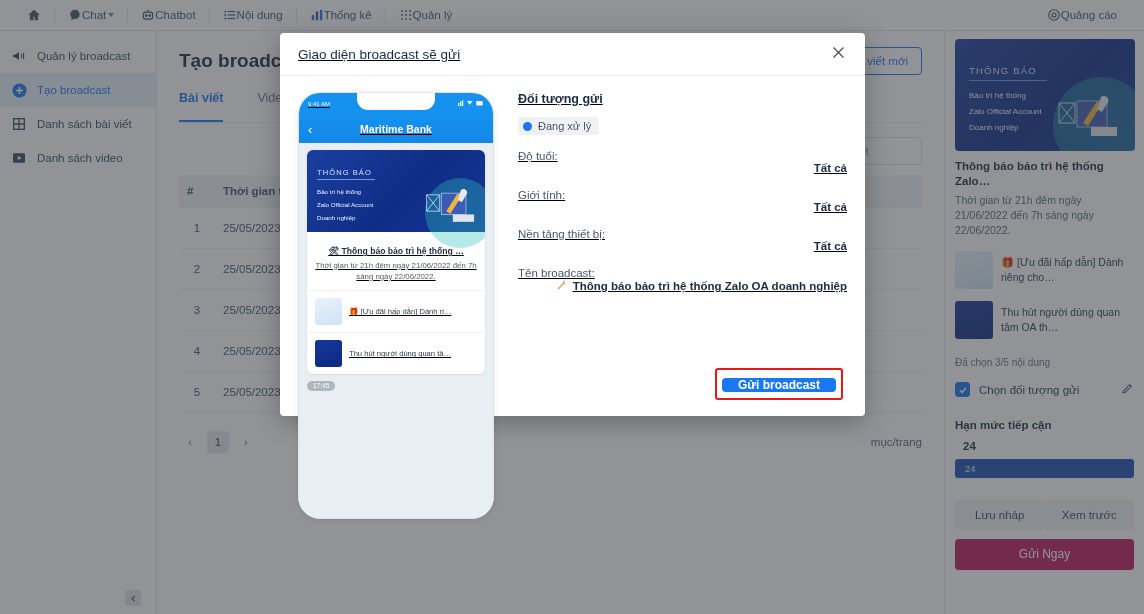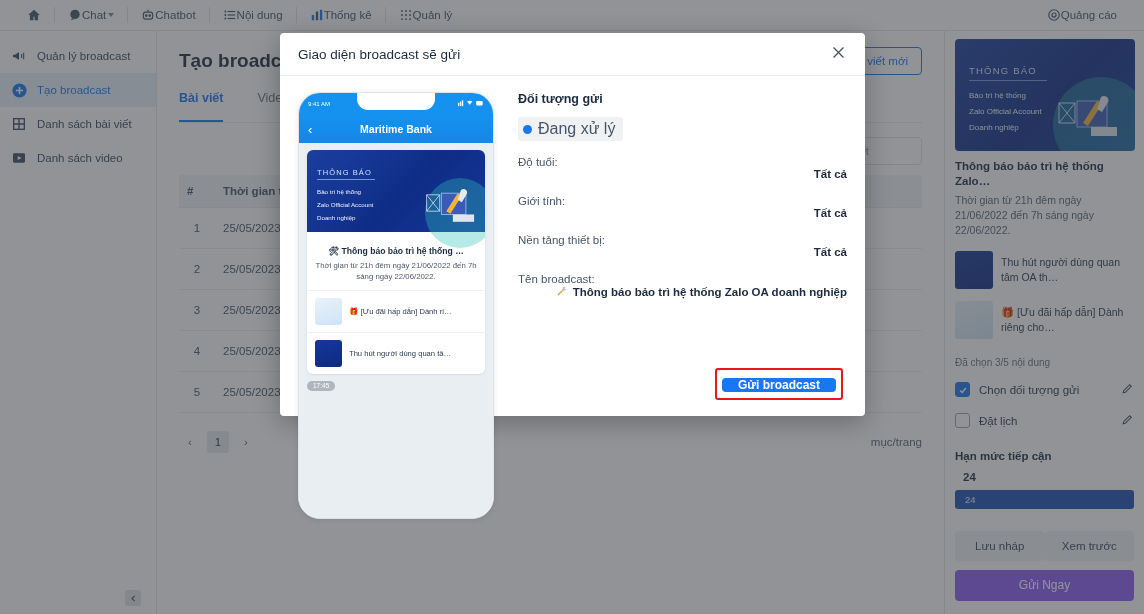--- a/index.html
+++ b/index.html
@@ -115,29 +115,29 @@
     margin-top: 7px; height: 19px; border-radius: 3px; background: #1a4fb5;
     border: 1px solid #12399010; display: flex; align-items: center; padding-left: 9px;
     color: #e9f0ff; font-size: 9.5px;
   }
   .rp-btns { display: flex; margin-top: 22px; }
   .btn-grey {
     flex: 1; height: 30px; background: #f0f2f5; border: none; border-radius: 4px;
     font-size: 11.5px; color: #3b4a5e; cursor: pointer; font-family: "Liberation Sans", sans-serif;
   }
   .btn-primary {
-    width: 100%; height: 31px; margin-top: 9px; background: #8b5cf6; border: none;
+    width: 100%; height: 31px; margin-top: 9px; background: #be185d; border: none;
     border-radius: 4px; color: #fff; font-size: 12px; cursor: pointer; font-family: "Liberation Sans", sans-serif;
   }
 
   
   .overlay { position: absolute; inset: 0; background: rgba(54,58,64,.55); }
   .modal {
     position: absolute; left: 280px; top: 33px; width: 585px; height: 383px;
-    background: #fff; border-radius: 4px; box-shadow: 0 6px 26px rgba(0,0,0,.28);
+    background: #fff; border-radius: 4px; box-shadow: 0 6px 26px rgba(0,0,0,.28); text-decoration: underline;
   }
   .modal-head {
     height: 43px; display: flex; align-items: center; padding: 0 18px;
     border-bottom: 1px solid #e9ebee;
   }
   .modal-title { font-size: 13.5px; color: #1c2b41; }
   .modal-close { margin-left: auto; cursor: pointer; color: #48525f; }
   .modal-body { display: flex; padding: 16px 18px 0 18px; }
 
   
@@ -172,21 +172,21 @@
   .bub-thumb.a { background: linear-gradient(160deg,#e8f2fb,#cfe3f6); }
   .bub-thumb.b { background: linear-gradient(160deg,#15379c,#0e2a80); }
   .bub-itext { font-size: 7.6px; color: #2c3a4d; }
   .ph-time { background: #aeb6c0; color: #fff; font-size: 6.5px; border-radius: 7px; padding: 1.5px 6px; display: inline-block; margin-top: 5px; }
 
   
   .details { flex: 1; padding-left: 24px; }
   .det-title { font-size: 12.5px; font-weight: 700; color: #1c2b41; }
   .status-pill { display: inline-flex; align-items: center; gap: 6px; background: #f0f1f3; border-radius: 3px; padding: 3px 8px 3px 5px; margin-top: 11px; }
   .dot { width: 9px; height: 9px; border-radius: 50%; background: #1877f2; }
-  .status-txt { font-size: 16px; color: #46556b; }
+  .status-txt { font-size: 11px; color: #46556b; }
   .det-row { display: flex; align-items: baseline; margin-top: 15px; font-size: 11.5px; flex-direction: column; }
   .det-k { color: #46556b; }
   .det-v { margin-left: auto; color: #1c2b41; font-weight: 700; }
   .det-v.name { display: flex; align-items: center; gap: 5px; }
   .modal-foot { position: absolute; left: 0; bottom: 0; width: 585px; height: 64px; display: flex; align-items: center; justify-content: flex-end; padding-right: 22px; }
   .send-wrap { border: 2px solid #e8171a; border-radius: 3px; padding: 5px; }
   .btn-send {
     background: #1877f2; border: none; border-radius: 4px; color: #fff;
     font-size: 12px; font-weight: 700; padding: 0 16px; cursor: pointer;
     font-family: "Liberation Sans", sans-serif;
@@ -395,45 +395,36 @@
         <path d="M2 18h16v20H2z" fill="none" stroke="#cfe0f7"></path>
           <path d="M2 18l16 20M18 18L2 38" stroke="#cfe0f7"></path>
         <path d="M26 38l14-22 5 3-14 22z" fill="#f2b53a"></path>
         <path d="M44 12c4-3 9 1 7 5l-6 10-5-3z" fill="#e8e9ee"></path>
         <rect x="34" y="42" width="26" height="9" fill="#dfe4ee"></rect>
       </svg>
     </div>
     <div class="rp-head">Thông báo bảo trì hệ thống Zalo…</div>
     <div class="rp-sub">Thời gian từ 21h đêm ngày 21/06/2022 đến 7h sáng ngày 22/06/2022.</div>
     <div class="rp-row">
+      <div class="rp-thumb a"></div>
+      <div class="rp-rowtext">🎁 [Ưu đãi hấp dẫn] Dành riêng cho…</div>
+    </div>
+    <div class="rp-row">
       <div class="rp-thumb b"></div>
       <div class="rp-rowtext">Thu hút người dùng quan tâm OA th…</div>
-    </div>
-    <div class="rp-row">
-      <div class="rp-thumb a"></div>
-      <div class="rp-rowtext">🎁 [Ưu đãi hấp dẫn] Dành riêng cho…</div>
     </div>
     <div class="rp-count">Đã chọn 3/5 nội dung</div>
 
     <div class="chk-row">
       <span class="chk on">
         <svg width="10" height="10" viewBox="0 0 24 24" fill="none" stroke="#fff" stroke-width="3.5">
             <path d="M5 13l5 5L19 7"></path>
           </svg>
       </span>
       <span class="chk-label">Chọn đối tượng gửi</span>
-      <span class="pen">
-        <svg width="13" height="13" viewBox="0 0 24 24" fill="none" stroke="#3b4a5e" stroke-width="2">
-            <path d="M4 20l4-1 11-11-3-3L5 16z"></path>
-          </svg>
-      </span>
-    </div>
-    <div class="chk-row">
-      <span class="chk"></span>
-      <span class="chk-label">Đặt lịch</span>
       <span class="pen">
         <svg width="13" height="13" viewBox="0 0 24 24" fill="none" stroke="#3b4a5e" stroke-width="2">
             <path d="M4 20l4-1 11-11-3-3L5 16z"></path>
           </svg>
       </span>
     </div>
 
     <div class="rp-sect">Hạn mức tiếp cận</div>
     <div class="quota-box">
       <div class="quota-num">24</div>

